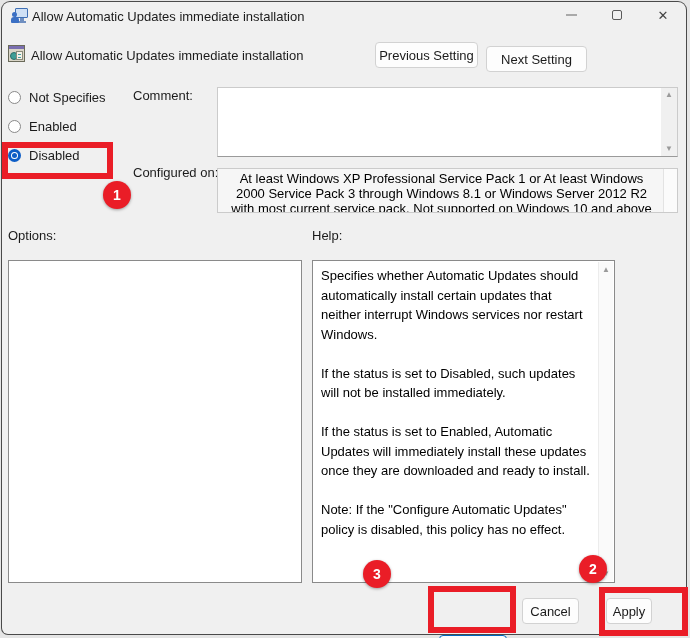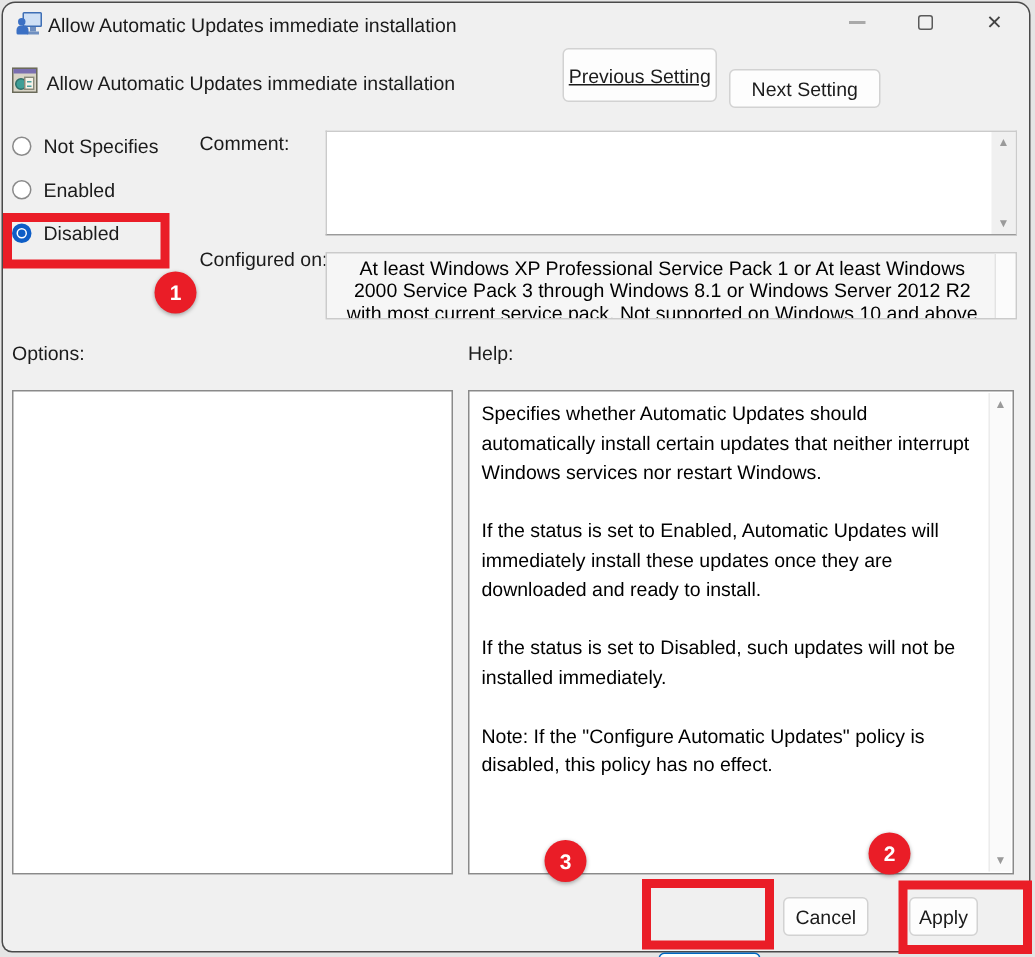--- a/index.html
+++ b/index.html
@@ -53,21 +53,21 @@
   .comment-box textarea { position:absolute; inset:0; right:16px; width:443px; height:68px; border:none; outline:none; resize:none; background:transparent; font:13px "Liberation Sans",sans-serif; }
   .vscroll { position:absolute; right:0; top:0; bottom:0; width:16px; background:#f0f0f0; display:flex; flex-direction:column; justify-content:space-between; align-items:center; }
   .vscroll .arr { font-size:8px; color:#9a9a9a; line-height:12px; height:14px; display:flex; align-items:center; }
   .supported-box { left:217px; top:168px; width:461px; height:45px; background:#f6f6f6; border:1px solid #cbcbcb; overflow:hidden; }
   .supported-text { position:absolute; left:8px; top:2px; right:20px; font-size:13px; line-height:15px; color:#000;text-align:center; }
   .supported-strip { position:absolute; right:0; top:0; bottom:0; width:14px; background:#fbfbfb; border-left:1px solid #e3e3e3; }
 
   
   .panel { background:#fff; border:1px solid #8a8a8a; }
   .options-panel { left:8px; top:260px; width:294px; height:323px; }
-  .help-panel { left:312px; top:260px; width:364px; height:323px; }
+  .help-panel { left:312px; top:260px; width:303px; height:323px; }
   .help-text { position:absolute; left:8px; top:5px; right:22px; font-size:13px; line-height:19.5px; color:#000; }
   .help-text p { margin-bottom:19.5px; }
   .help-scroll { position:absolute; right:1px; top:1px; bottom:1px; width:15px; background:#fafafa; border-left:1px solid #ececec; display:flex; flex-direction:column; justify-content:space-between; align-items:center; padding:3px 0; }
 
   
   .ann-rect { border:6px solid #ea1d27; position:absolute; }
   .badge { position:absolute; width:28px; height:28px; border-radius:50%; background:#ea1d27; color:#fff; font-weight:bold; font-size:14px; display:flex; align-items:center; justify-content:center; box-shadow:0 1px 3px rgba(0,0,0,.35); }
 </style>
 </head>
 <body>
@@ -95,21 +95,21 @@
 
   <div class="abs policy-icon">
     <span class="bar"></span>
     <span class="cd"></span>
     <span class="form">
         <i style="top:2px;"></i>
         <i style="top:5px;"></i>
       </span>
   </div>
   <div class="abs lbl" style="left:31px; top:48px;">Allow Automatic Updates immediate installation</div>
-  <button class="abs btn" style="left:375px; top:32px; width:103px; height:36px;text-decoration:underline;">Previous Setting</button>
+  <button class="abs btn" style="left:375px; top:42px; width:103px; height:26px;">Previous Setting</button>
   <button class="abs btn" style="left:486px; top:46px; width:101px; height:26px;">Next Setting</button>
 
   <div class="abs radio-row" style="left:8px; top:89px;">
     <span class="radio"></span>
     <span class="lbl">Not Specifies</span>
   </div>
   <div class="abs radio-row" style="left:8px; top:118px;">
     <span class="radio"></span>
     <span class="lbl">Enabled</span>
   </div>
@@ -134,22 +134,22 @@
   </div>
 
   <div class="abs lbl" style="left:8px; top:228px;">Options:</div>
   <div class="abs lbl" style="left:312px; top:228px;">Help:</div>
 
   <div class="abs panel options-panel"></div>
 
   <div class="abs panel help-panel">
     <div class="help-text">
       <p>Specifies whether Automatic Updates should automatically install certain updates that neither interrupt Windows services nor restart Windows.</p>
+      <p>If the status is set to Disabled, such updates will not be installed immediately.</p>
       <p>If the status is set to Enabled, Automatic Updates will immediately install these updates once they are downloaded and ready to install.</p>
-      <p>If the status is set to Disabled, such updates will not be installed immediately.</p>
       <p>Note: If the "Configure Automatic Updates" policy is disabled, this policy has no effect.</p>
     </div>
     <div class="help-scroll">
       <span class="arr" style="font-size:8px;color:#9a9a9a;">▲</span>
       <span class="arr" style="font-size:8px;color:#9a9a9a;">▼</span>
     </div>
   </div>
 
   <button class="abs btn default" style="left:439px; top:598px; width:68px; height:26px;margin-top:37px;">OK</button>
   <button class="abs btn" style="left:522px; top:598px; width:57px; height:26px;">Cancel</button>

